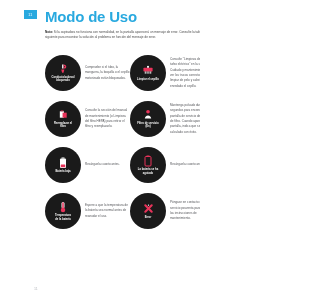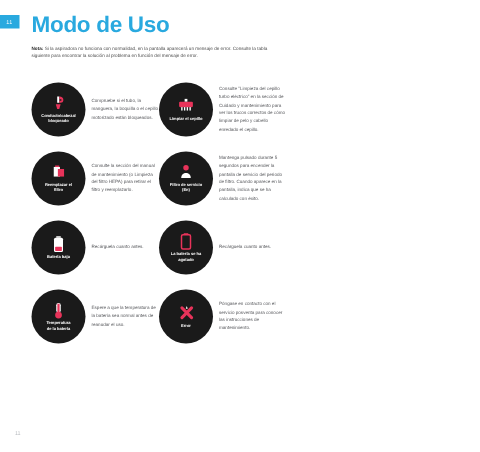--- a/index.html
+++ b/index.html
@@ -6,20 +6,21 @@
   body{
     width:200px;height:301px;
     background:#ffffff;
     font-family:"Liberation Sans", sans-serif;
     overflow:hidden;
     position:relative;
   }
   .page{
     position:absolute;inset:0;
     background:#ffffff;
+    margin-left:24px;
   }
 
   
   .edge-tab{
     position:absolute;
     left:0;top:10px;
     width:13px;height:9px;
     background:#29a9df;
     display:flex;align-items:center;justify-content:center;
   }

